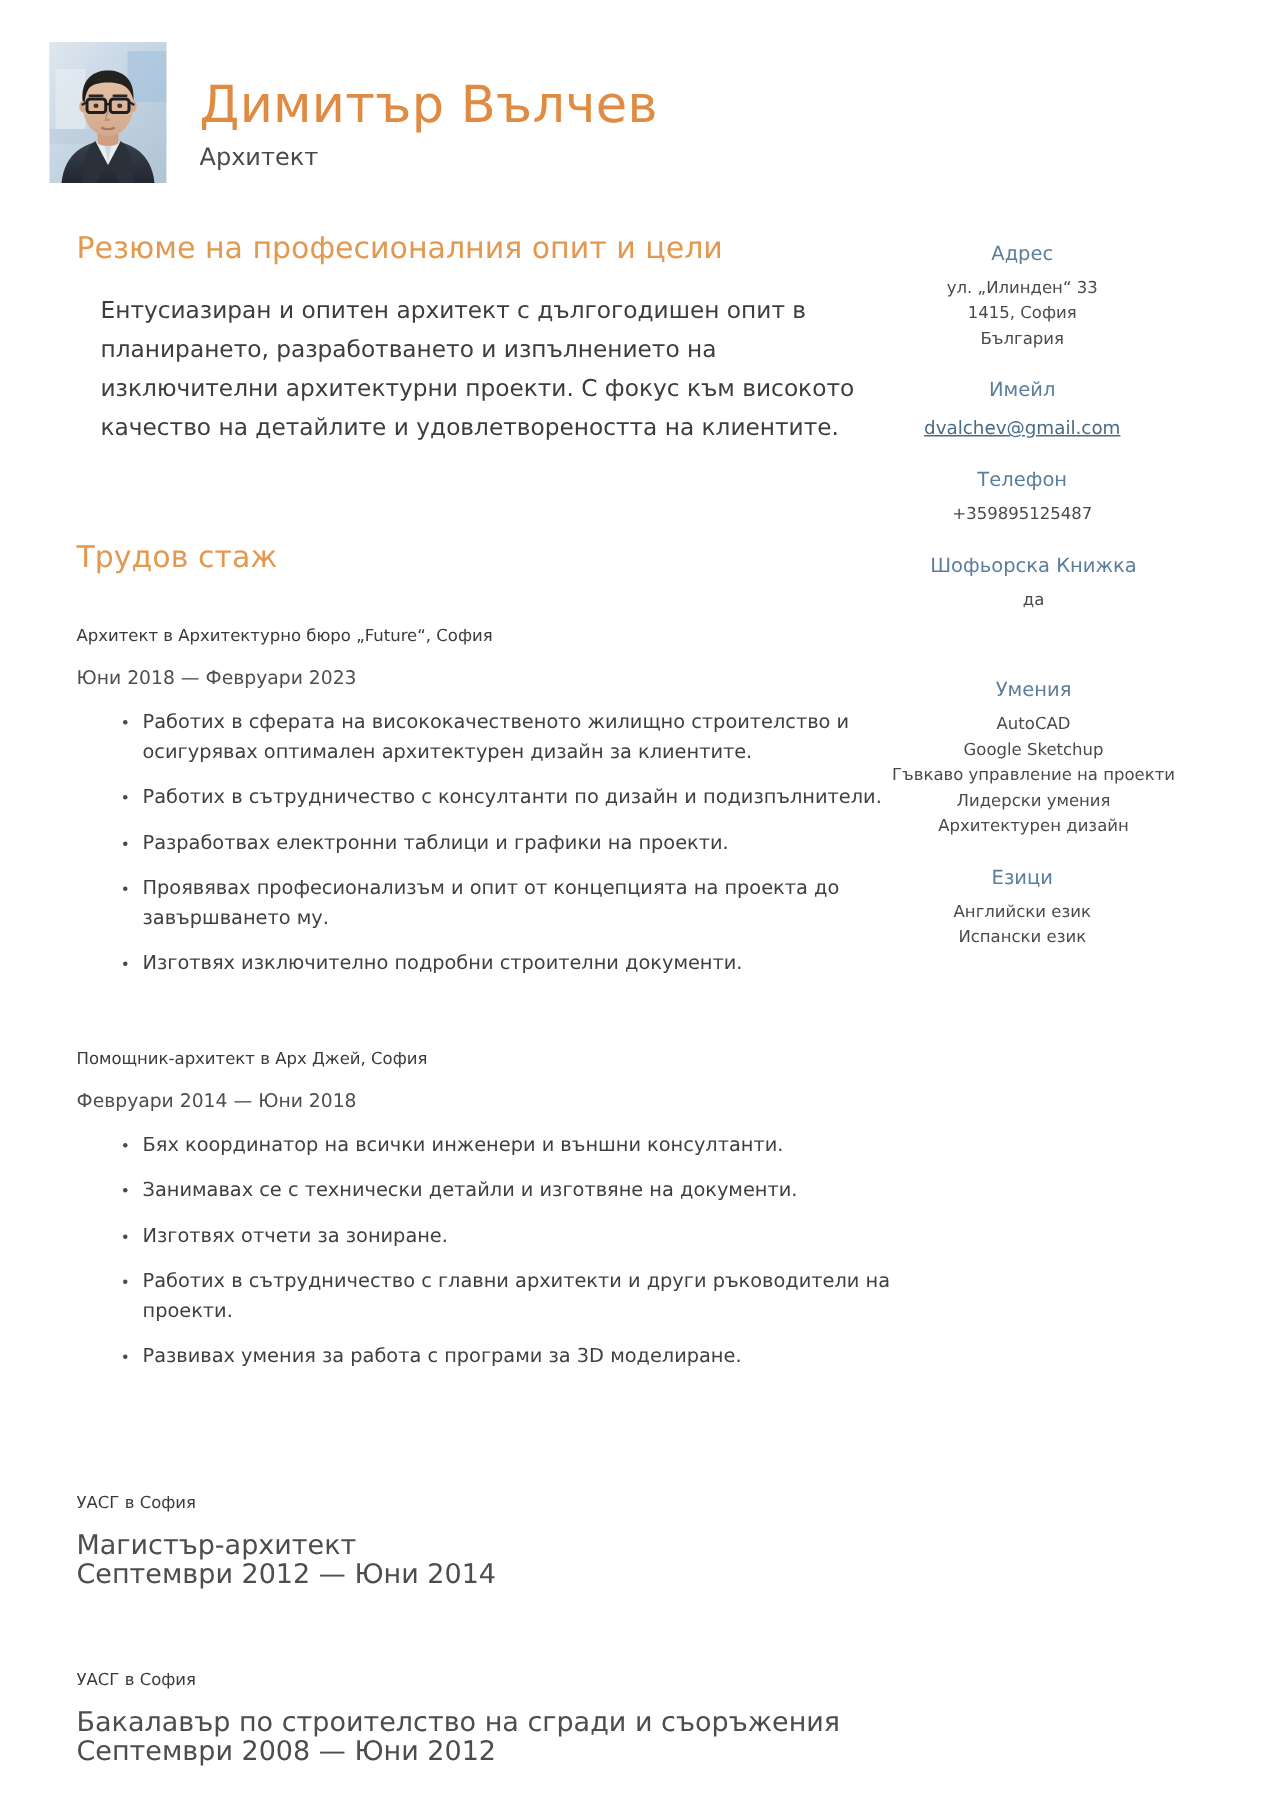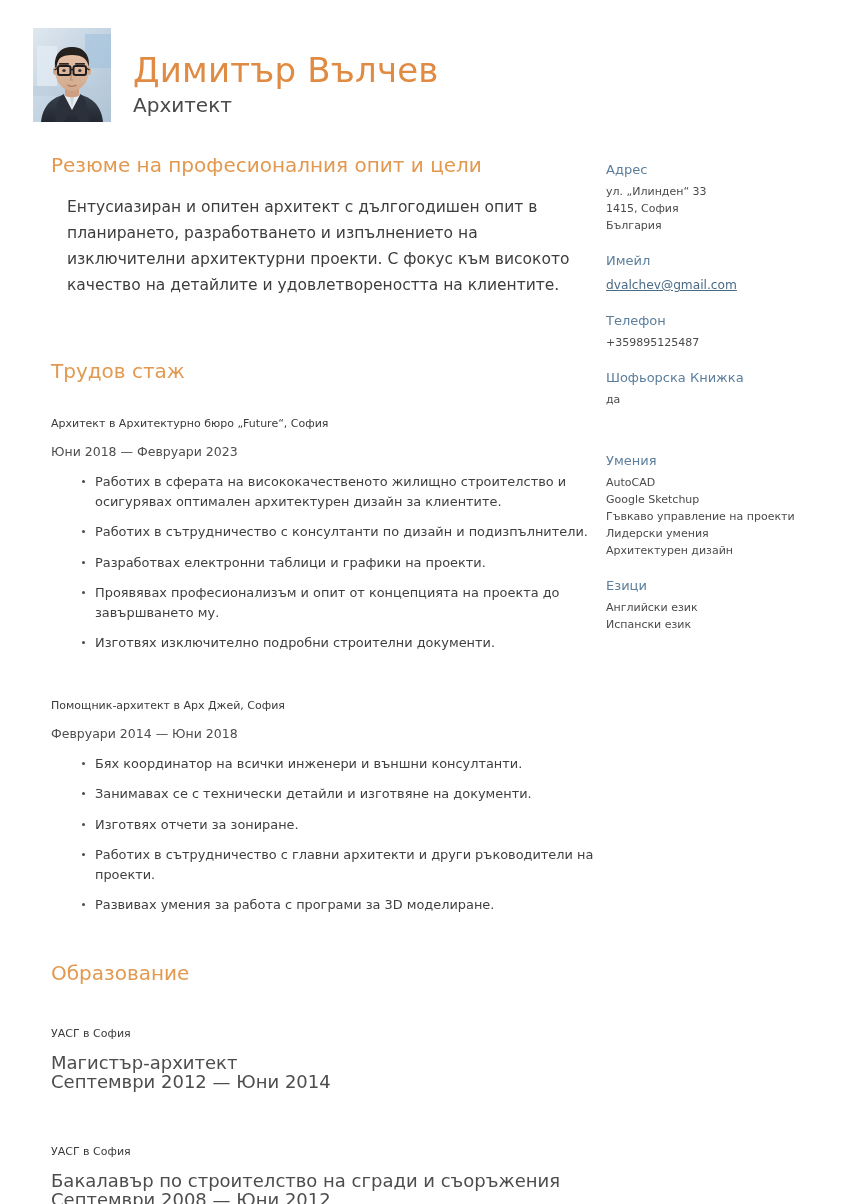--- a/index.html
+++ b/index.html
@@ -49,21 +49,21 @@
   }
   .name {
     font-size: 34px;
     line-height: 40px;
     color: #e08b43;
     font-weight: 400;
     letter-spacing: 0.2px;
     white-space: nowrap;
   }
   .job-title {
-    font-size: 20px;
+    font-size: 16px;
     line-height: 22px;
     color: #4a4a4a;
     margin-top: 4px;
     white-space: nowrap;
   }
 
   
   .main {
     position: absolute;
     left: 51px;
@@ -133,23 +133,24 @@
     top: 8px;
     width: 3px;
     height: 3px;
     border-radius: 50%;
     background: #4a4a4a;
   }
 
   
   .sidebar {
     position: absolute;
-    left: 606px;
+    left: 574px;
     top: 160px;
     width: 215px;
+    text-align: center;
   }
   .side-block { margin-bottom: 17px; }
   .side-block.wide { width: 230px; }
   .side-head {
     font-size: 13px;
     line-height: 19px;
     color: #5b7e9c;
     font-weight: 400;
     margin: 0 0 4px 0;
   }
@@ -275,21 +276,20 @@
           <li>Изготвях отчети за зониране.</li>
           <li>Работих в сътрудничество с главни архитекти и други ръководители на проекти.</li>
           <li>Развивах умения за работа с програми за 3D моделиране.</li>
         </ul>
       </div>
     </div>
 
     <div class="block-gap-1"></div>
 
     <div>
-      <h2 class="sect-title">Образование</h2>
 
       <div class="block-gap-3"></div>
 
       <div>
         <h3 class="entry-title">УАСГ в София</h3>
         <p class="entry-sub">Магистър-архитект</p>
         <p class="entry-sub">Септември 2012 — Юни 2014</p>
       </div>
 
       <div style="height:49px"></div>

